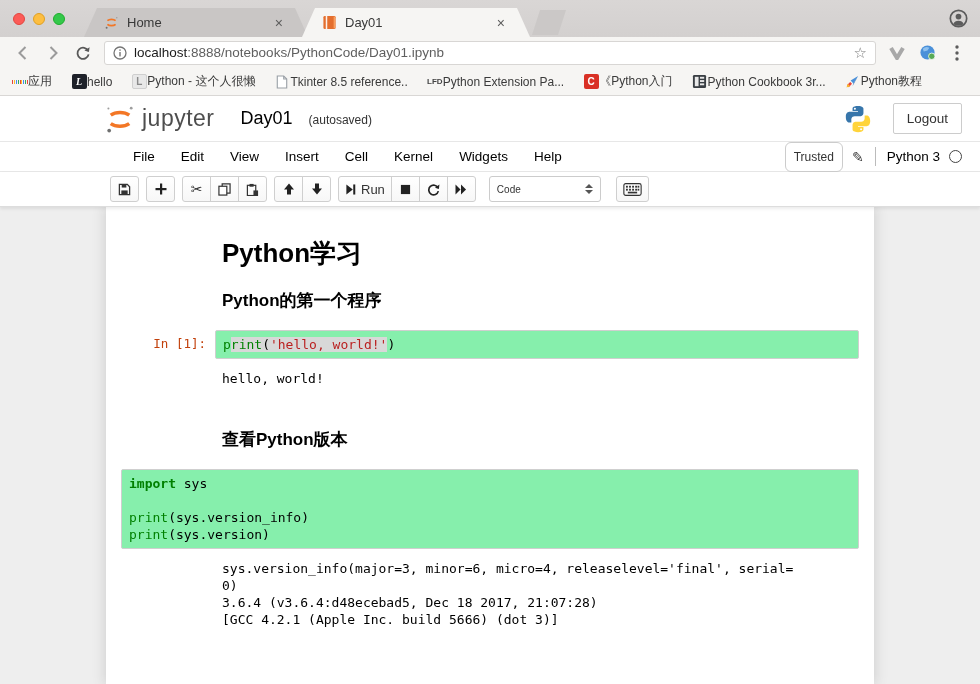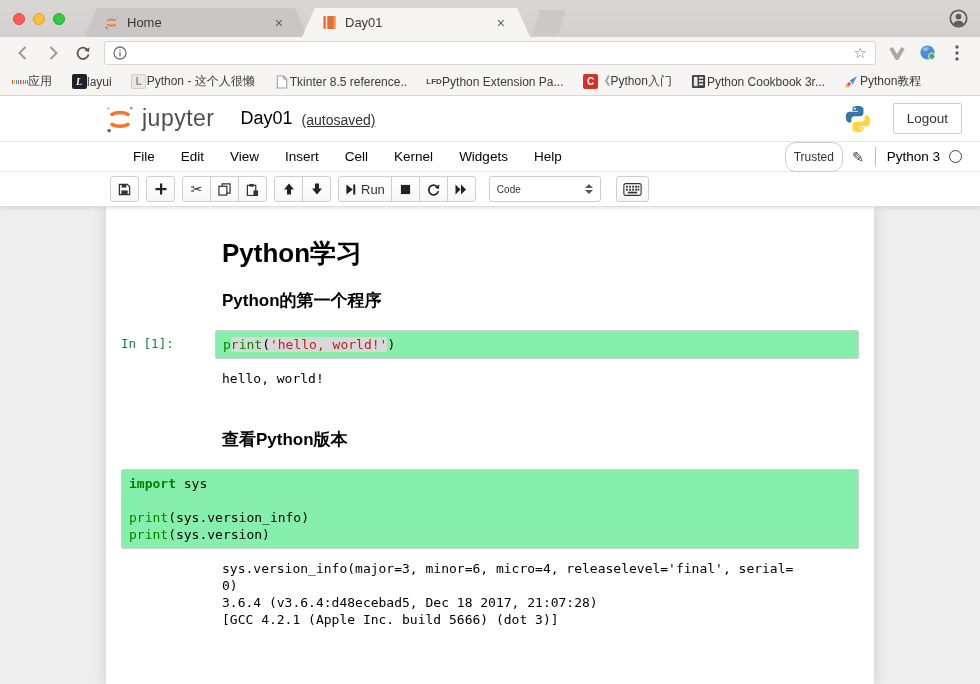--- a/index.html
+++ b/index.html
@@ -36,29 +36,29 @@
   .sq { width:15px; height:15px; border-radius:2px; color:#fff; font-size:10px; font-weight:bold; display:flex; align-items:center; justify-content:center; }
   .lfd { font-size:8px; font-weight:bold; color:#444; letter-spacing:0; }
   .appsgrid { display:grid; grid-template-columns:repeat(3,4px); grid-gap:1px; }
   .appsgrid i { width:4px; height:4px; display:block; }
 
   
   .jheader { height:45px; background:#fff; display:flex; align-items:center; padding:0 18px 0 102px; flex:none; }
   .jlogo { width:36px; height:34px; }
   .jwordmark { font-size:23px; color:#4e4e4e; margin-left:4px; letter-spacing:0.5px; }
   .jtitle { font-size:18px; color:#000; margin-left:26px; }
-  .jcheckpoint { font-size:14px; color:#333; margin-left:9px; padding-top:3px;text-decoration:underline; }
+  .jcheckpoint { font-size:12px; color:#333; margin-left:16px; padding-top:3px; }
   .jheader-right { margin-left:auto; display:flex; align-items:center; gap:20px; }
   .pybig { width:30px; height:30px; }
   .logout-btn { border:1px solid #ccc; background:#fff; border-radius:2px; font-size:13.5px; color:#333; padding:7px 13px; font-family:inherit; }
 
   .jmenu { height:31px; background:#fff; border-top:1px solid #e7e7e7; border-bottom:1px solid #e7e7e7; display:flex; align-items:center; padding:0 18px 0 120px; flex:none; }
   .menu-item { font-size:13.5px; color:#000; padding:0 13px; }
   .jmenu-right { margin-left:auto; display:flex; align-items:center; gap:9px; }
-  .trusted-btn { border:1px solid #ccc; background:#fff; border-radius:11px; font-size:12px; color:#333; padding:7px 8px; font-family:inherit; }
+  .trusted-btn { border:1px solid #ccc; background:#fff; border-radius:6px; font-size:12px; color:#333; padding:7px 8px; font-family:inherit; }
   .pencil { font-size:14px; color:#333; }
   .vdiv { width:1px; height:19px; background:#bbb; margin:0 2px; }
   .kernel-name { font-size:13.5px; color:#000; }
   .kernel-dot { width:13px; height:13px; border:1.5px solid #444; border-radius:50%; }
 
   .jtoolbar { height:35px; background:#fff; border-bottom:1px solid #ddd; box-shadow:0 2px 3px rgba(0,0,0,0.08); display:flex; align-items:center; padding:0 110px; gap:7px; flex:none; position:relative; z-index:3; }
   .btngroup { display:flex; }
   .tbtn { height:26px; min-width:29px; background:linear-gradient(#fff,#f7f7f7); border:1px solid #cfcfcf; display:flex; align-items:center; justify-content:center; padding:0 6px; gap:5px; margin-left:-1px; font-size:13px; color:#333; font-family:inherit; }
   .btngroup .tbtn:first-child { border-radius:3px 0 0 3px; margin-left:0; }
   .btngroup .tbtn:last-child { border-radius:0 3px 3px 0; }
@@ -68,21 +68,21 @@
   .updown i { width:0; height:0; border-left:4px solid transparent; border-right:4px solid transparent; display:block; }
   .updown .u { border-bottom:4px solid #555; }
   .updown .d { border-top:4px solid #555; }
   .kb-btn { margin-left:8px; }
 
   
   .nbarea { flex:1; background:#eee; overflow:hidden; }
   .page { width:768px; margin:0 auto; background:#fff; min-height:100%; box-shadow:0 0 12px 1px rgba(87,87,87,0.2); padding-top:18px; padding-bottom:4px; }
   .cell { padding:5px 15px; }
   .cellrow { display:flex; }
-  .prompt { width:94px; flex:none; text-align:left; padding:6px 9px 0 0; font-family:"DejaVu Sans Mono", monospace; font-size:12.5px; color:#15803d; }
+  .prompt { width:94px; flex:none; text-align:right; padding:6px 9px 0 0; font-family:"DejaVu Sans Mono", monospace; font-size:12.5px; color:#c2410c; }
   .inputarea { flex:1; border:1px solid #cfcfcf; border-radius:2px; background:#86efac; padding:5px 7px; font-family:"DejaVu Sans Mono", monospace; font-size:13px; line-height:17px; color:#000; }
   .cm-line { min-height:17px; white-space:pre; }
   .kw { color:#008000; }
   .kw.b { font-weight:bold; }
   .str { color:#BA2121; }
   .pl { color:#000; }
   .sel { background:#d8d8d8; }
   .outrow { display:flex; padding:4px 15px 6px 15px; }
   .outprompt { width:94px; flex:none; }
   .outtext { padding:2px 7px; font-family:"DejaVu Sans Mono", monospace; font-size:13px; line-height:17px; color:#000; white-space:pre-wrap; }
@@ -159,20 +159,21 @@
   </span>
 
   <div class="omnibox">
     <span>
       <svg viewBox="0 0 14 14" width="14" height="14">
           <circle cx="7" cy="7" r="6" fill="none" stroke="#757575" stroke-width="1.3"></circle>
           <rect x="6.3" y="6" width="1.4" height="4.4" fill="#757575"></rect>
           <rect x="6.3" y="3.4" width="1.4" height="1.4" fill="#757575"></rect>
         </svg>
     </span>
+    <span class="url-text"><span class="url-host">localhost</span><span class="url-rest">:8888/notebooks/PythonCode/Day01.ipynb</span></span>
     <span class="star">☆</span>
   </div>
 
   <span class="navbtn">
     <svg viewBox="0 0 16 14" width="16" height="14">
         <path d="M2 2 L8 12 L14 2" stroke="#a8a8a8" stroke-width="4" fill="none"></path>
       </svg>
   </span>
   <span class="navbtn">
     <svg viewBox="0 0 18 18" width="17" height="17">
@@ -203,21 +204,21 @@
       <i style="background:#4688f1"></i>
         <i style="background:#3aa757"></i>
         <i style="background:#e8453c"></i>
     </span>
     <span>应用</span>
   </div>
   <div class="bm">
     <span class="bm-ic">
         <span class="sq" style="background:#1e2129; font-family:'Liberation Serif',serif; font-style:italic;">L</span>
       </span>
-    <span>layui</span>
+    <span>hello</span>
   </div>
   <div class="bm">
     <span class="bm-ic">
         <span class="sq" style="background:#e8e8e8; color:#8a8a8a; border:1px solid #cfcfcf;">L</span>
       </span>
     <span>Python - 这个人很懒</span>
   </div>
   <div class="bm">
     <span class="bm-ic">
       <svg viewBox="0 0 14 16" width="12" height="14">

